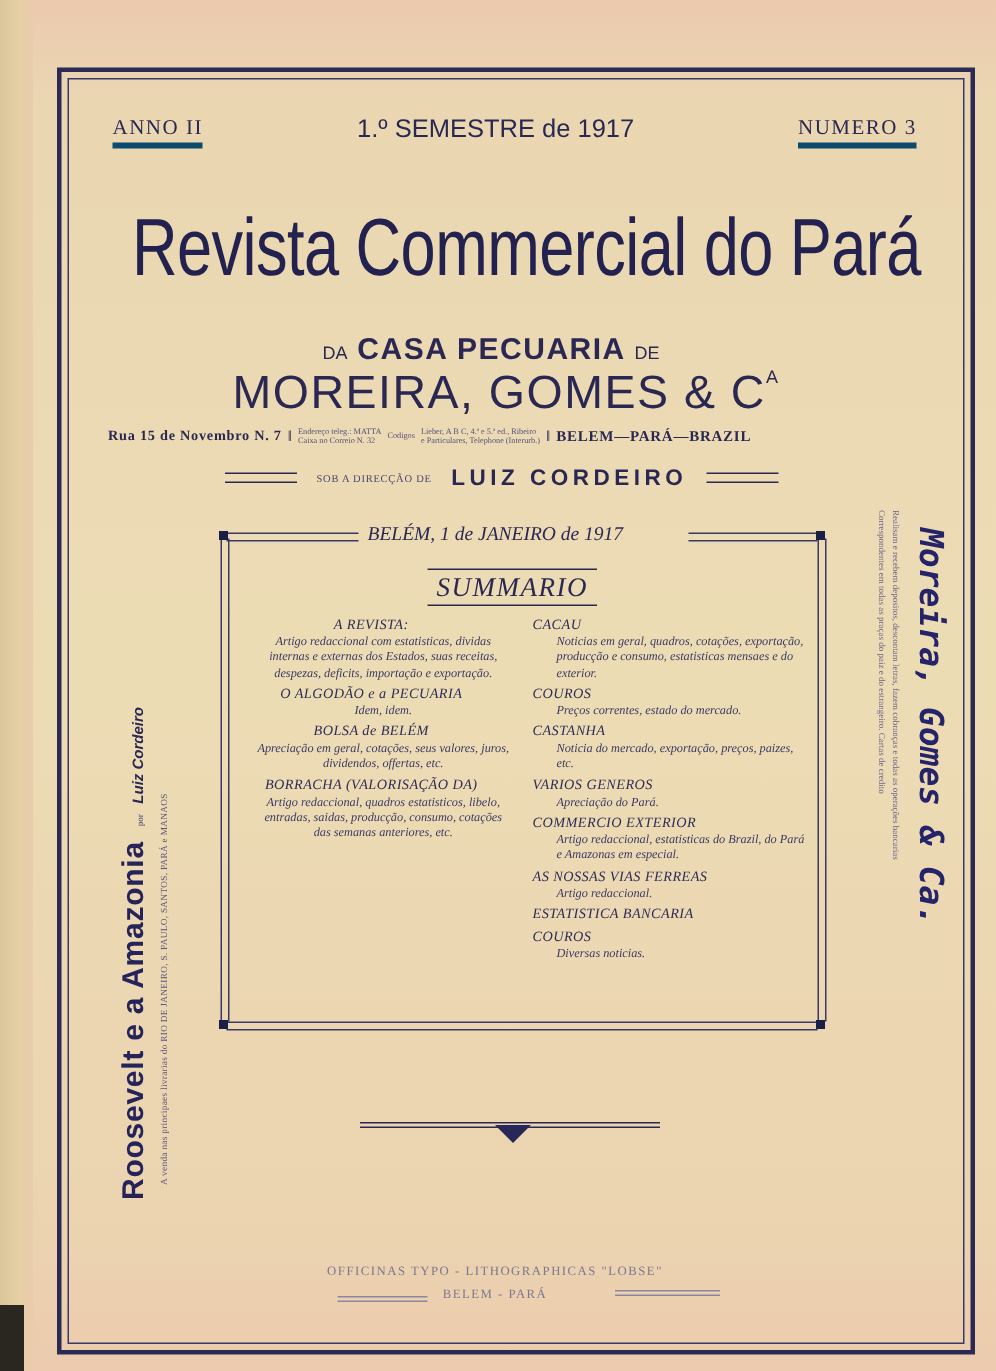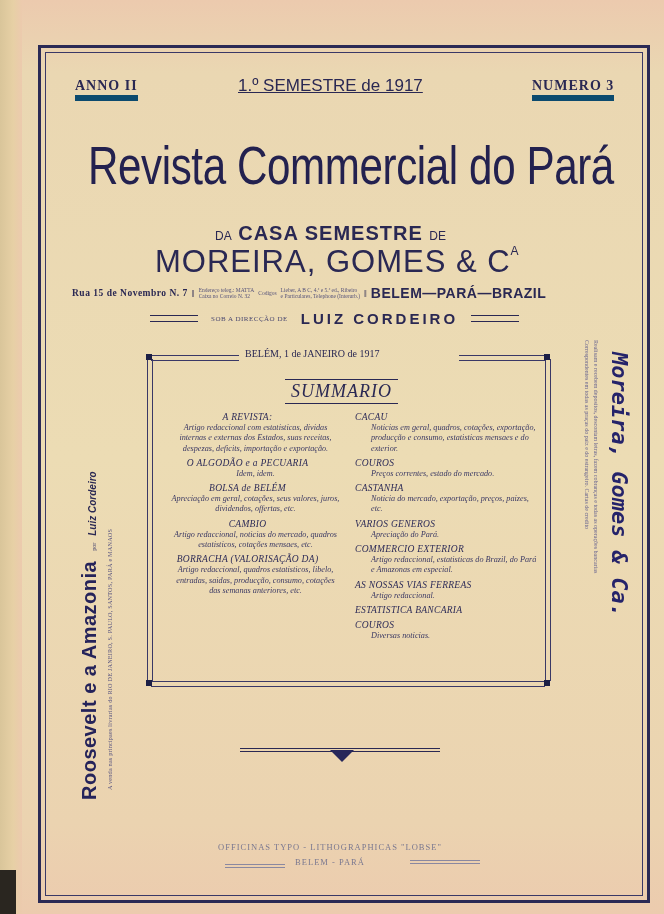--- a/index.html
+++ b/index.html
@@ -24,46 +24,46 @@
     position:absolute; left:38px; top:45px; width:612px; height:858px;
     border:3px solid #2b2a55; box-sizing:border-box;
   }
   .inner-frame {
     position:absolute; left:45px; top:52px; width:598px; height:844px;
     border:1px solid #3a3866; box-sizing:border-box;
   }
   .abs { position:absolute; }
   .hdr-small {
     font-family:"Liberation Serif", serif; font-size:14px; letter-spacing:1px;
-    color:#2a2853; font-weight:bold;
-    border-bottom:6px solid #0c4a6e; padding-bottom:1px;
-  }
-  .semestre { font-family:"Liberation Sans", sans-serif; font-size:17px; color:#2a2853;text-decoration:underline; }
+    color:#2a2853; font-weight:normal;
+    border-bottom:4px solid #0c4a6e; padding-bottom:1px;
+  }
+  .semestre { font-family:"Liberation Sans", sans-serif; font-size:17px; color:#2a2853; }
   .title {
     font-family:"Liberation Sans Narrow","Liberation Sans", sans-serif;
     font-size:54px; color:#23214f; transform:scaleX(0.78); transform-origin:left top;
     white-space:nowrap; letter-spacing:-0.5px;
   }
   .casa { font-family:"Liberation Sans", sans-serif; font-size:20px; font-weight:bold; color:#2a2853; letter-spacing:1px; }
   .casa small { font-size:12px; font-weight:normal; letter-spacing:0;margin-top:33px; }
   .moreira { font-family:"Liberation Sans", sans-serif; font-size:31px; color:#2a2853; letter-spacing:1px; white-space:nowrap; }
   .moreira sup { font-size:12px; vertical-align:top; }
   .addr-row { font-size:10px; color:#2a2853; white-space:nowrap; display:flex; align-items:center; gap:4px; }
   .addr-tiny { font-size:5.5px; line-height:6px; color:#55527a; }
-  .addr-bold { font-family:Liberation Sans, sans-serif; font-weight:bold; font-size:14px; letter-spacing:0.5px; }
+  .addr-bold { font-family:Liberation Serif, serif; font-weight:bold; font-size:10px; letter-spacing:0.5px; }
   .direcao { display:flex; align-items:center; gap:13px; white-space:nowrap; }
   .dbl-rule { width:48px; height:5px; border-top:1px solid #2a2853; border-bottom:1px solid #2a2853; }
   .direcao-small { font-size:7px; color:#4a4870; letter-spacing:0.5px; }
   .direcao-name { font-family:"Liberation Sans", sans-serif; font-weight:bold; font-size:15px; letter-spacing:3px; color:#2a2853; }
 
   .sum-box { position:absolute; left:147px; top:355px; width:402px; height:330px; }
   .sum-line-h { position:absolute; height:4px; border-top:1px solid #3a3866; border-bottom:1px solid #3a3866; }
   .sum-line-v { position:absolute; width:4px; border-left:1px solid #3a3866; border-right:1px solid #3a3866; }
   .corner { position:absolute; width:6px; height:6px; background:#1c1f45; }
-  .date-line { font-size:10px; color:#2a2853; white-space:nowrap; }
+  .date-line { font-style:italic; font-size:13px; color:#2a2853; white-space:nowrap; }
   .summario { font-style:italic; font-size:18px; color:#2a2853; letter-spacing:1px;
     border-top:1px solid #2a2853; border-bottom:1px solid #2a2853; padding:1px 6px; }
   .col { position:absolute; font-style:italic; color:#2e2c58; }
   .entry-h { font-size:9.5px; letter-spacing:0.3px; line-height:12px; text-transform:none; }
   .entry-d { font-size:8.2px; line-height:10.3px; padding-left:16px; margin-bottom:3px; color:#3b3964; }
   .ornament { position:absolute; left:240px; top:748px; width:200px; height:2px; border-top:1px solid #2a2853; border-bottom:1px solid #2a2853; }
   .orn-center { position:absolute; left:330px; top:750px; width:0; height:0;
     border-left:12px solid transparent; border-right:12px solid transparent; border-top:12px solid #27275a; }
 
   .vert { position:absolute; white-space:nowrap; transform-origin:left top; }
@@ -87,21 +87,21 @@
 <div class="inner-frame"></div>
 
 <div class="abs hdr-small" style="left:75px; top:78px;">ANNO II</div>
 <div class="abs semestre" style="left:238px; top:76px;">1.º SEMESTRE de 1917</div>
 <div class="abs hdr-small" style="left:532px; top:78px;">NUMERO 3</div>
 
 <div class="abs title" style="left:88px; top:134px;">Revista Commercial do Pará</div>
 
 <div class="abs casa" style="left:215px; top:222px;">
   <small>DA</small>
-  <span>CASA SEMESTRE</span>
+  <span>CASA PECUARIA</span>
   <small>DE</small>
 </div>
 
 <div class="abs moreira" style="left:155px; top:244px;">
   <span>MOREIRA, GOMES &amp; C</span><sup>A</sup>
 </div>
 
 <div class="abs addr-row" style="left:72px; top:285px;">
   <span class="addr-bold" style="font-family:'Liberation Serif',serif;font-size:9.5px;">Rua 15 de Novembro N. 7</span>
   <span>‖</span>
@@ -146,24 +146,20 @@
       </div>
     <div>
         <div class="entry-h">O ALGODÃO e a PECUARIA</div>
         <div class="entry-d">Idem, idem.</div>
       </div>
     <div>
         <div class="entry-h">BOLSA de BELÉM</div>
         <div class="entry-d">Apreciação em geral, cotações, seus valores, juros, dividendos, offertas, etc.</div>
       </div>
     <div>
-        <div class="entry-h">CAMBIO</div>
-        <div class="entry-d">Artigo redaccional, noticias do mercado, quadros estatisticos, cotações mensaes, etc.</div>
-      </div>
-    <div>
         <div class="entry-h">BORRACHA (VALORISAÇÃO DA)</div>
         <div class="entry-d">Artigo redaccional, quadros estatisticos, libelo, entradas, saidas, producção, consumo, cotações das semanas anteriores, etc.</div>
       </div>
   </div>
 
   <div class="col" style="left:208px; top:56px; width:185px;">
     <div>
         <div class="entry-h">CACAU</div>
         <div class="entry-d">Noticias em geral, quadros, cotações, exportação, producção e consumo, estatisticas mensaes e do exterior.</div>
       </div>

